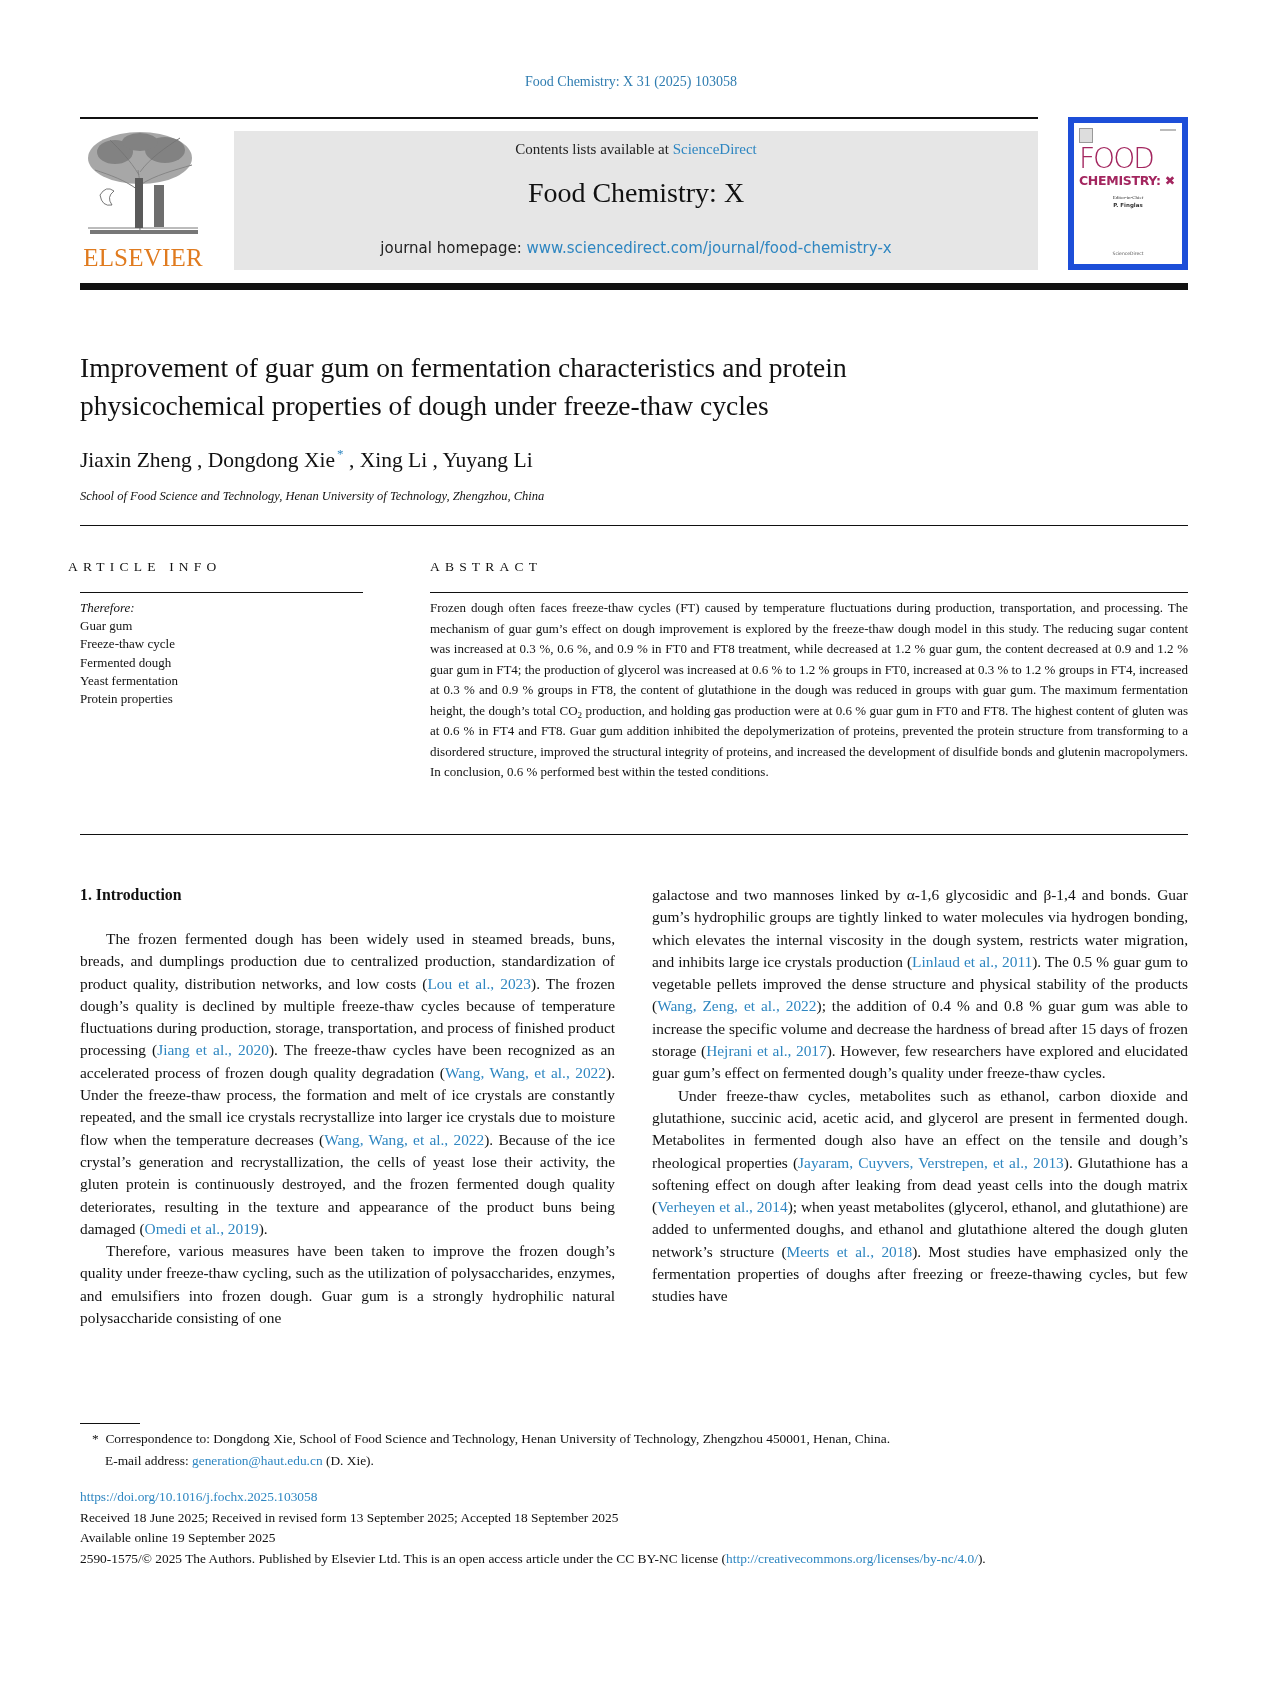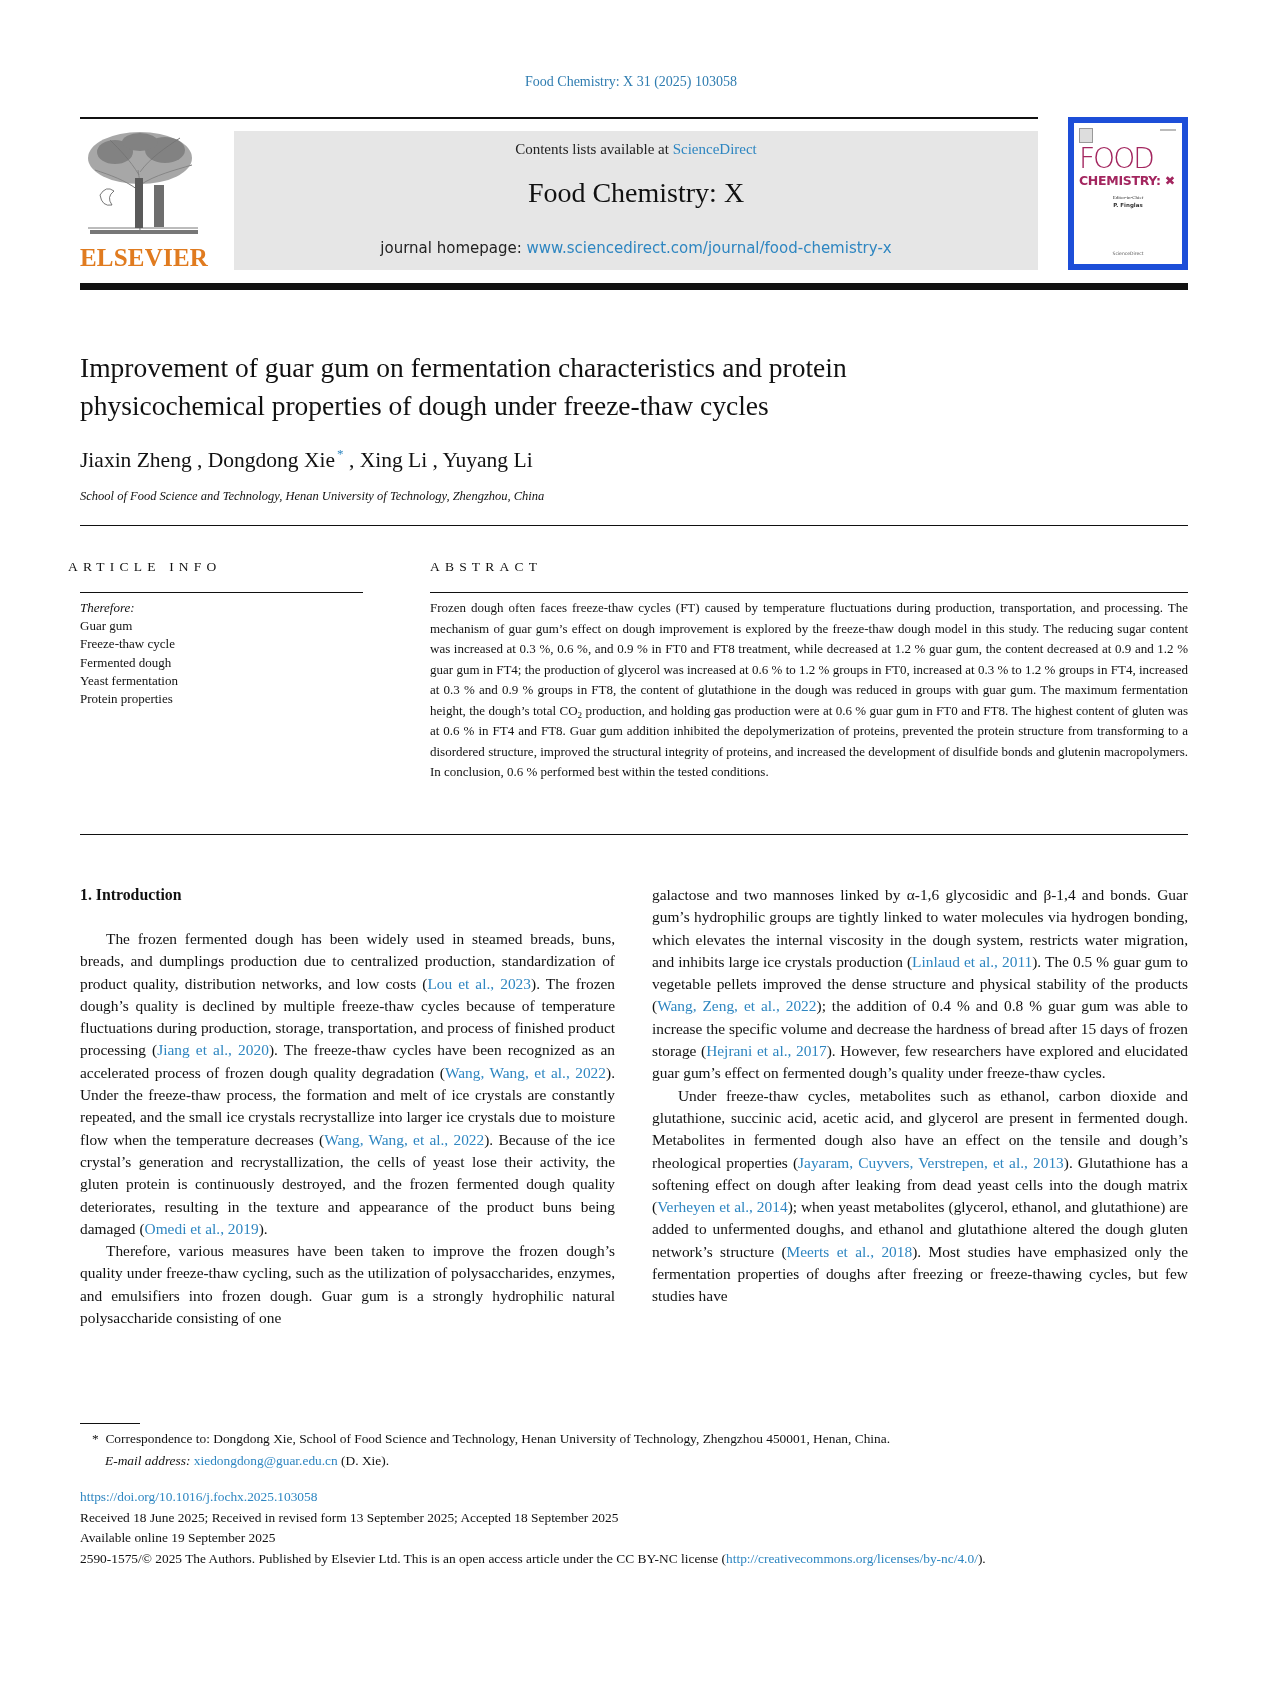--- a/index.html
+++ b/index.html
@@ -3,21 +3,21 @@
 <meta charset="utf-8">
 <style>
   html, body { margin:0; padding:0; background:#ffffff; }
   body { width:1262px; height:1683px; position:relative; overflow:hidden; font-family:"Liberation Serif", "DejaVu Serif", serif; color:#1a1a1a; }
   a, .link { color:#2e86c1; text-decoration:none; }
   .abs { position:absolute; }
   .running-head { top:74px; left:0; width:1262px; text-align:center; font-size:14px; color:#2e7cb0; }
   .rule { position:absolute; background:#111; }
   .logo { left:80px; top:130px; width:126px; height:142px; }
   .logo svg { display:block; }
-  .logo-word { position:absolute; left:0; bottom:0; width:126px; text-align:right; font-size:25px; letter-spacing:0.2px; color:#e07b1f; font-family:"Liberation Serif", serif;font-weight:bold; }
+  .logo-word { position:absolute; left:0; bottom:0; width:126px; text-align:center; font-size:25px; letter-spacing:0.2px; color:#e07b1f; font-family:"Liberation Serif", serif; }
   .graybox { left:234px; top:131px; width:804px; height:139px; background:#e6e6e6; }
   .contents { position:absolute; top:10px; left:0; width:100%; text-align:center; font-size:15px; color:#222; }
   .journal-name { position:absolute; top:46px; left:0; width:100%; text-align:center; font-size:28px; color:#111; }
   .homepage { position:absolute; top:108px; left:0; width:100%; text-align:center; font-size:15px; font-family:"DejaVu Sans", sans-serif; color:#222; }
   .cover { left:1068px; top:117px; width:120px; height:153px; border:6px solid #1d4ed8; background:#fff; box-sizing:border-box; }
   .cover .food { position:absolute; left:5px; top:22px; font-family:"DejaVu Sans", sans-serif; font-weight:200; font-size:28px; color:#a3265f; letter-spacing:-2px; line-height:28px; }
   .cover .chem { position:absolute; left:5px; top:50px; font-family:"DejaVu Sans", sans-serif; font-weight:bold; font-size:12.5px; color:#a3265f; letter-spacing:-0.3px; }
   .cover .ed { position:absolute; left:0; top:72px; width:100%; text-align:center; font-size:5px; color:#333; }
   .cover .ed2 { position:absolute; left:0; top:79px; width:100%; text-align:center; font-size:5.5px; font-weight:bold; color:#333; font-family:"DejaVu Sans", sans-serif; }
   .cover .sd { position:absolute; left:0; bottom:8px; width:100%; text-align:center; font-size:4.5px; color:#555; font-family:"DejaVu Sans", sans-serif; }
@@ -31,21 +31,21 @@
   .keywords { left:80px; top:599px; font-size:13px; line-height:18.2px; color:#111; }
   .keywords .kw-title { font-style:italic; }
   .abstract { left:430px; top:598px; width:758px; font-size:13px; line-height:20.5px; text-align:justify; color:#111; }
   .body-col { font-size:15.4px; line-height:22.3px; text-align:justify; color:#111; }
   .col-left { left:80px; top:928px; width:535px; }
   .col-right { left:652px; top:884px; width:536px; }
   .intro-h { left:80px; top:886px; font-size:15.8px; font-weight:bold; color:#111; }
   .indent { text-indent:26px; }
   .body-col p { margin:0; }
   .footnote { left:92px; top:1428px; font-size:13.4px; line-height:22px; color:#111; }
-  .footnote .em { font-style:italic; }
+  .footnote .em { }
   .meta { left:80px; top:1487px; width:1110px; font-size:13.4px; line-height:20.5px; color:#111; }
   .meta p { margin:0; }
   sub { font-size:70%; vertical-align:-3px; line-height:0; }
 </style>
 </head>
 <body>
 
 <div class="abs running-head">Food Chemistry: X 31 (2025) 103058</div>
 
 <div class="rule" style="left:80px; top:117px; width:958px; height:1.5px;"></div>
@@ -138,21 +138,21 @@
 </div>
 
 <div class="abs body-col col-right">
   <p><span>galactose and two mannoses linked by α-1,6 glycosidic and β-1,4 and bonds. Guar gum’s hydrophilic groups are tightly linked to water molecules via hydrogen bonding, which elevates the internal viscosity in the dough system, restricts water migration, and inhibits large ice crystals production (</span><a class="link">Linlaud et al., 2011</a><span>). The 0.5 % guar gum to vegetable pellets improved the dense structure and physical stability of the products (</span><a class="link">Wang, Zeng, et al., 2022</a><span>); the addition of 0.4 % and 0.8 % guar gum was able to increase the specific volume and decrease the hardness of bread after 15 days of frozen storage (</span><a class="link">Hejrani et al., 2017</a><span>). However, few researchers have explored and elucidated guar gum’s effect on fermented dough’s quality under freeze-thaw cycles.</span></p>
   <p class="indent"><span>Under freeze-thaw cycles, metabolites such as ethanol, carbon dioxide and glutathione, succinic acid, acetic acid, and glycerol are present in fermented dough. Metabolites in fermented dough also have an effect on the tensile and dough’s rheological properties (</span><a class="link">Jayaram, Cuyvers, Verstrepen, et al., 2013</a><span>). Glutathione has a softening effect on dough after leaking from dead yeast cells into the dough matrix (</span><a class="link">Verheyen et al., 2014</a><span>); when yeast metabolites (glycerol, ethanol, and glutathione) are added to unfermented doughs, and ethanol and glutathione altered the dough gluten network’s structure (</span><a class="link">Meerts et al., 2018</a><span>). Most studies have emphasized only the fermentation properties of doughs after freezing or freeze-thawing cycles, but few studies have</span></p>
 </div>
 
 <div class="rule" style="left:80px; top:1423px; width:60px; height:1px;"></div>
 <div class="abs footnote">
   <div><span>*</span>&nbsp;&nbsp;<span>Correspondence to: Dongdong Xie, School of Food Science and Technology, Henan University of Technology, Zhengzhou 450001, Henan, China.</span></div>
-  <div style="padding-left:13px;"><span class="em">E-mail address:</span> <a class="link">xiedongdong@guar.edu.cn</a><span> (D. Xie).</span></div>
+  <div style="padding-left:13px;"><span class="em">E-mail address:</span> <a class="link">generation@haut.edu.cn</a><span> (D. Xie).</span></div>
 </div>
 
 <div class="abs meta">
   <p><a class="link">https://doi.org/10.1016/j.fochx.2025.103058</a></p>
   <p>Received 18 June 2025; Received in revised form 13 September 2025; Accepted 18 September 2025</p>
   <p>Available online 19 September 2025</p>
   <p><span>2590-1575/© 2025 The Authors. Published by Elsevier Ltd. This is an open access article under the CC BY-NC license (</span><a class="link">http://creativecommons.org/licenses/by-nc/4.0/</a><span>).</span></p>
 </div>
 
 </body></html>

